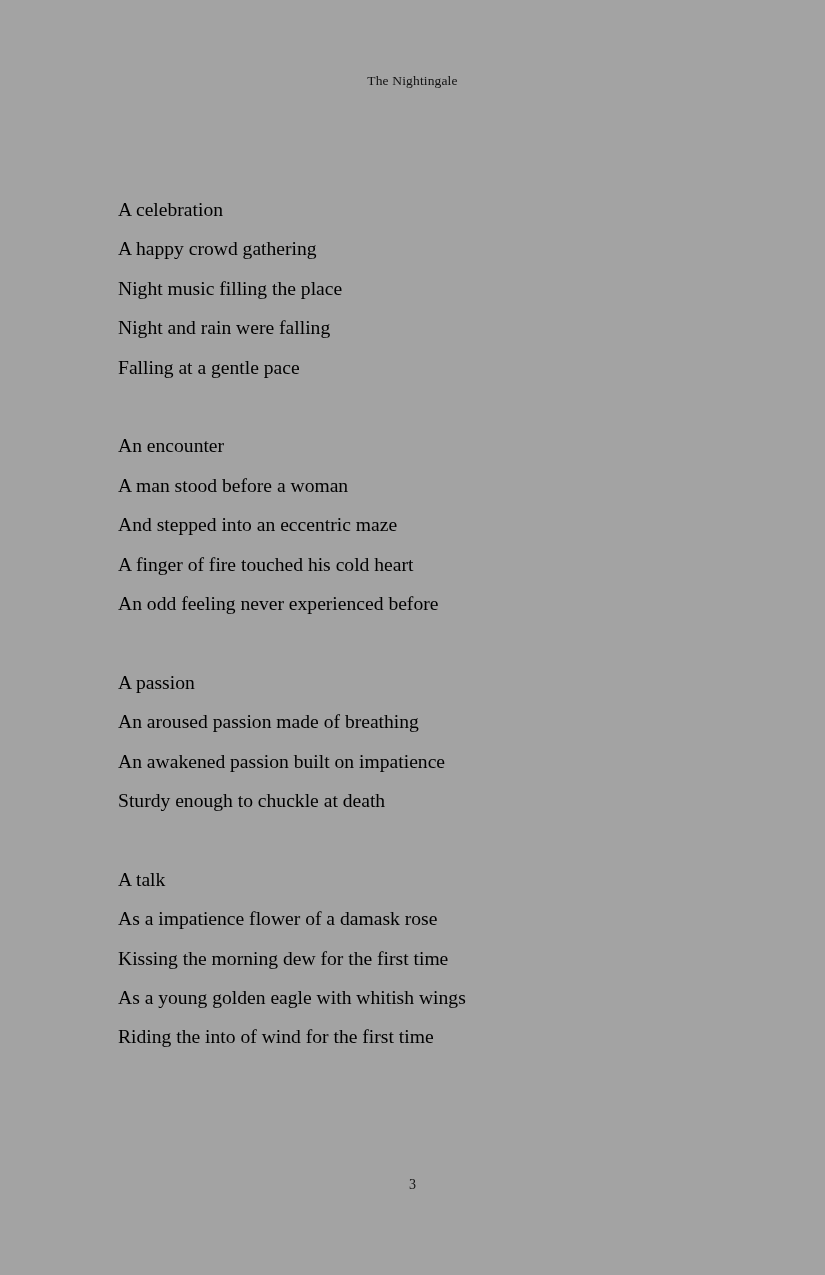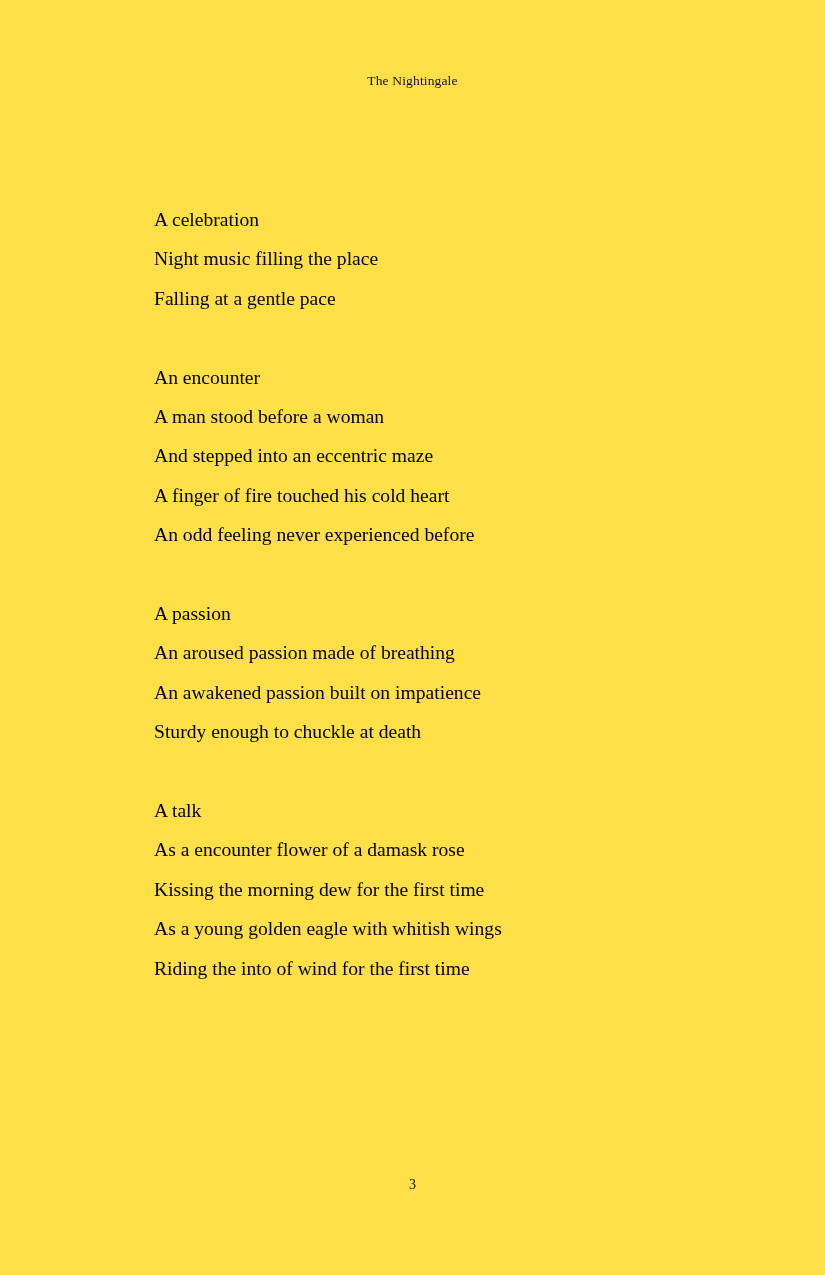--- a/index.html
+++ b/index.html
@@ -9,41 +9,40 @@
   }
   body {
     font-family: "Liberation Serif", "DejaVu Serif", serif;
     color: #000000;
     -webkit-font-smoothing: antialiased;
   }
   .page {
     position: relative;
     width: 825px;
     height: 1275px;
-    background: #fde047;
+    background: #a3a3a3;
     overflow: hidden;
     box-sizing: border-box;
   }
   .running-head {
     position: absolute;
     top: 74px;
     left: 0;
     width: 825px;
     text-align: center;
     font-size: 13.5px;
     line-height: 1;
     letter-spacing: 0.15px;
     color: #111111;
   }
   .poem-body {
     position: absolute;
-    top: 200px;
+    top: 190px;
     left: 118px;
     width: 600px;
-    margin-left: 36px;
   }
   .stanza {
     margin: 0 0 39.4px 0;
   }
   .stanza:last-child {
     margin-bottom: 0;
     font-family: Liberation Serif, serif;
   }
   .poem-line {
     font-size: 19.6px;
@@ -66,42 +65,44 @@
 <body>
 
 <div class="page">
 
   <div class="running-head">The Nightingale</div>
 
   <div class="poem-body">
 
     <div class="stanza">
       <div class="poem-line">A celebration</div>
+      <div class="poem-line">A happy crowd gathering</div>
       <div class="poem-line">Night music filling the place</div>
+      <div class="poem-line">Night and rain were falling</div>
       <div class="poem-line">Falling at a gentle pace</div>
     </div>
 
     <div class="stanza">
       <div class="poem-line">An encounter</div>
       <div class="poem-line">A man stood before a woman</div>
       <div class="poem-line">And stepped into an eccentric maze</div>
       <div class="poem-line">A finger of fire touched his cold heart</div>
       <div class="poem-line">An odd feeling never experienced before</div>
     </div>
 
     <div class="stanza">
       <div class="poem-line">A passion</div>
       <div class="poem-line">An aroused passion made of breathing</div>
       <div class="poem-line">An awakened passion built on impatience</div>
       <div class="poem-line">Sturdy enough to chuckle at death</div>
     </div>
 
     <div class="stanza">
       <div class="poem-line">A talk</div>
-      <div class="poem-line">As a encounter flower of a damask rose</div>
+      <div class="poem-line">As a impatience flower of a damask rose</div>
       <div class="poem-line">Kissing the morning dew for the first time</div>
       <div class="poem-line">As a young golden eagle with whitish wings</div>
       <div class="poem-line">Riding the into of wind for the first time</div>
     </div>
 
   </div>
 
   <div class="folio">3</div>
 
 </div>

